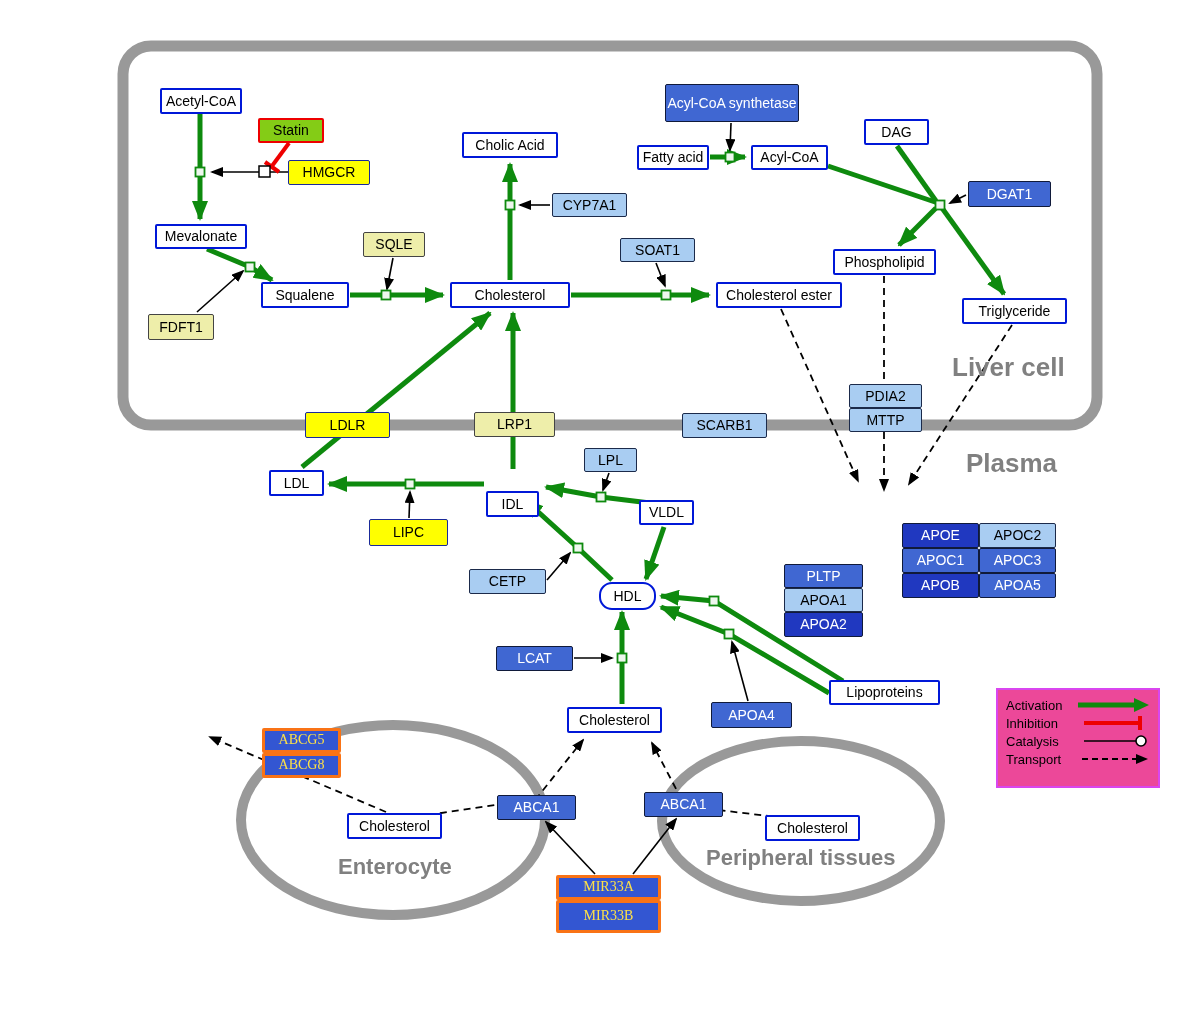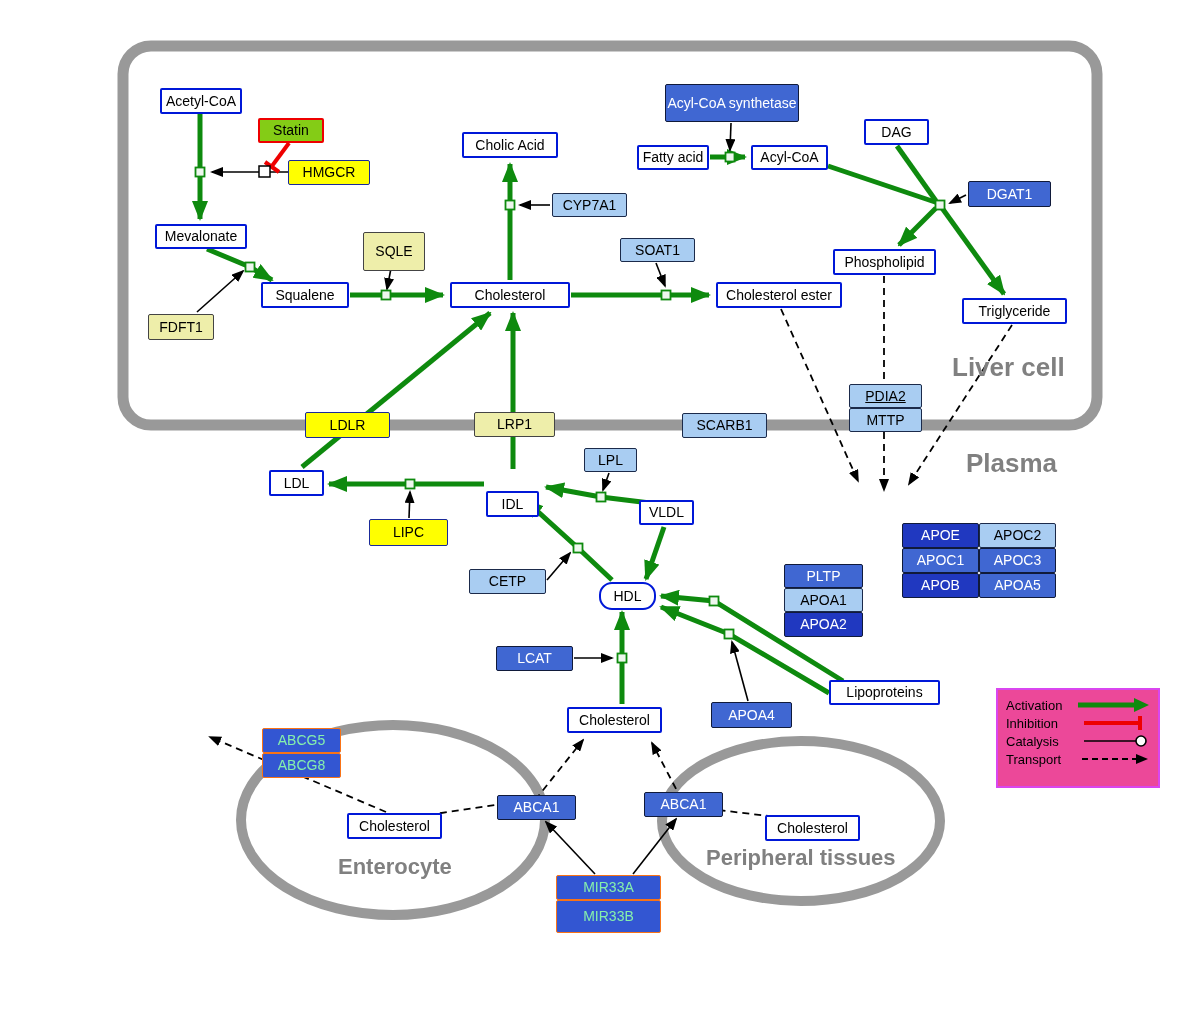--- a/index.html
+++ b/index.html
@@ -7,21 +7,21 @@
   #canvas{position:absolute;inset:0;width:1200px;height:1013px;}
   svg.layer{position:absolute;left:0;top:0;}
   .node{position:absolute;display:flex;align-items:center;justify-content:center;text-align:right;
         font-size:14px;color:#000;box-sizing:border-box;line-height:1.05;border-radius:2px;}
   .met{background:#fff;border:2px solid #0018d8;}
   .redb{background:#84cc16;border:2px solid #ee0000;}
   .yellow{background:#ffff00;border:1.5px solid #1a2a9a;}
   .pale{background:#eeeeaa;border:1px solid #444;}
   .lblue{background:#a9cdf2;border:1px solid #1b2a4a;}
   .mblue{background:#4067d2;border:1px solid #101a3a;color:#fff;}
-  .mblue2{background:#3356d2;border:1px solid #f97316;color:#86efac;}
+  .mblue2{background:#3356d2;border:3px solid #f97316;color:#fde047;font-family:Liberation Serif, serif;}
   .dblue{background:#2038c0;border:1px solid #101a3a;color:#fff;}
   .comp-label{position:absolute;font-weight:bold;color:#808080;}
   .ea{stroke:#0e8a0e;stroke-width:5;fill:none;}
   .ec{stroke:#000;stroke-width:1.6;fill:none;}
   .et{stroke:#000;stroke-width:1.8;fill:none;stroke-dasharray:7 5;}
   .ei{stroke:#ee0000;stroke-width:4;fill:none;}
   .legend{position:absolute;left:996px;top:688px;width:164px;height:100px;border:2px solid #d946ef;
           background:#ec4899;box-sizing:border-box;padding:6px 8px;display:flex;flex-direction:column;justify-content:flex-start;}
   .lrow{display:flex;align-items:center;justify-content:space-between;height:18px;}
   .lrow span{font-size:13px;color:#000;}
@@ -110,40 +110,40 @@
 
   <div class="comp-label" style="left:952px;top:352px;font-size:26px;">Liver cell</div>
   <div class="comp-label" style="left:966px;top:448px;font-size:26px;">Plasma</div>
   <div class="comp-label" style="left:338px;top:854px;font-size:22px;">Enterocyte</div>
   <div class="comp-label" style="left:706px;top:845px;font-size:22px;">Peripheral tissues</div>
 
   <div class="node met" style="left:160px;top:88px;width:82px;height:26px;">Acetyl-CoA</div>
   <div class="node redb" style="left:258px;top:118px;width:66px;height:25px;">Statin</div>
   <div class="node yellow" style="left:288px;top:160px;width:82px;height:25px;">HMGCR</div>
   <div class="node met" style="left:155px;top:224px;width:92px;height:25px;">Mevalonate</div>
-  <div class="node pale" style="left:363px;top:232px;width:62px;height:39px;">SQLE</div>
+  <div class="node pale" style="left:363px;top:232px;width:62px;height:25px;">SQLE</div>
   <div class="node pale" style="left:148px;top:314px;width:66px;height:26px;">FDFT1</div>
   <div class="node met" style="left:261px;top:282px;width:88px;height:26px;">Squalene</div>
   <div class="node met" style="left:450px;top:282px;width:120px;height:26px;">Cholesterol</div>
   <div class="node met" style="left:462px;top:132px;width:96px;height:26px;">Cholic Acid</div>
   <div class="node lblue" style="left:552px;top:193px;width:75px;height:24px;">CYP7A1</div>
   <div class="node lblue" style="left:620px;top:238px;width:75px;height:24px;">SOAT1</div>
   <div class="node met" style="left:716px;top:282px;width:126px;height:26px;">Cholesterol ester</div>
   <div class="node mblue" style="left:665px;top:84px;width:134px;height:38px;">Acyl-CoA synthetase</div>
   <div class="node met" style="left:637px;top:145px;width:72px;height:25px;">Fatty acid</div>
   <div class="node met" style="left:751px;top:145px;width:77px;height:25px;">Acyl-CoA</div>
   <div class="node met" style="left:864px;top:119px;width:65px;height:26px;">DAG</div>
   <div class="node mblue" style="left:968px;top:181px;width:83px;height:26px;">DGAT1</div>
   <div class="node met" style="left:833px;top:249px;width:103px;height:26px;">Phospholipid</div>
   <div class="node met" style="left:962px;top:298px;width:105px;height:26px;">Triglyceride</div>
 
   <div class="node yellow" style="left:305px;top:412px;width:85px;height:26px;">LDLR</div>
   <div class="node pale" style="left:474px;top:412px;width:81px;height:25px;">LRP1</div>
   <div class="node lblue" style="left:682px;top:413px;width:85px;height:25px;">SCARB1</div>
-  <div class="node lblue" style="left:849px;top:384px;width:73px;height:24px;text-decoration:underline;">PDIA2</div>
+  <div class="node lblue" style="left:849px;top:384px;width:73px;height:24px;">PDIA2</div>
   <div class="node lblue" style="left:849px;top:408px;width:73px;height:24px;">MTTP</div>
 
   <div class="node met" style="left:269px;top:470px;width:55px;height:26px;">LDL</div>
   <div class="node met" style="left:486px;top:471px;width:53px;height:26px;margin-top:20px;">IDL</div>
   <div class="node lblue" style="left:584px;top:448px;width:53px;height:24px;">LPL</div>
   <div class="node met" style="left:639px;top:500px;width:55px;height:25px;">VLDL</div>
   <div class="node yellow" style="left:369px;top:519px;width:79px;height:27px;">LIPC</div>
   <div class="node lblue" style="left:469px;top:569px;width:77px;height:25px;">CETP</div>
   <div class="node met" style="left:599px;top:582px;width:57px;height:28px;border-radius:13px;">HDL</div>
   <div class="node mblue" style="left:496px;top:646px;width:77px;height:25px;">LCAT</div>

